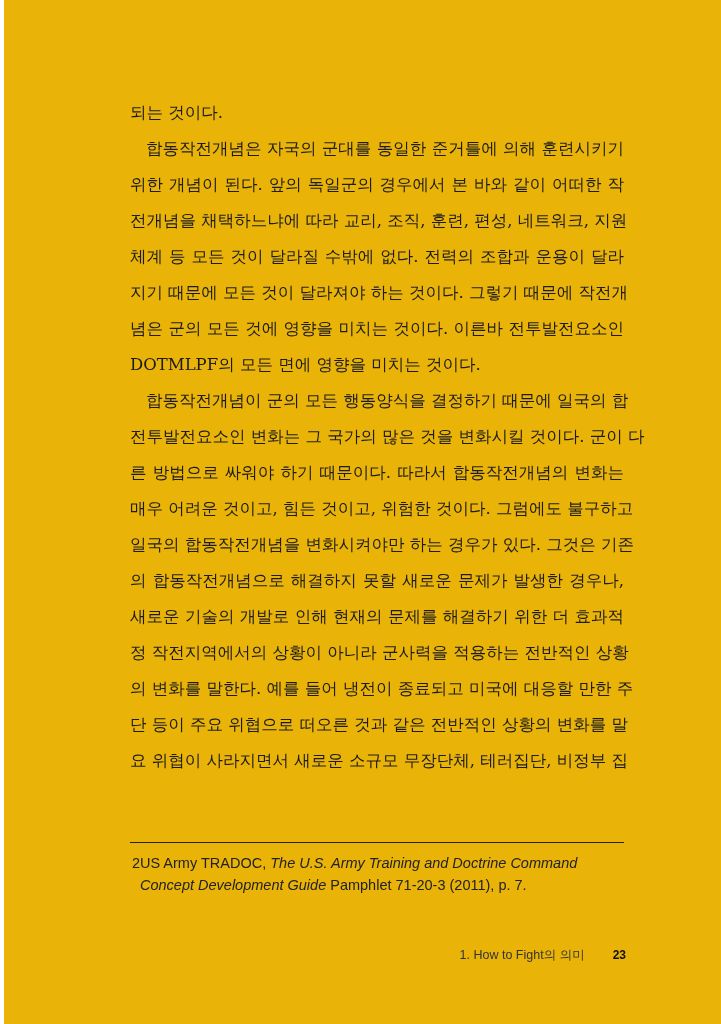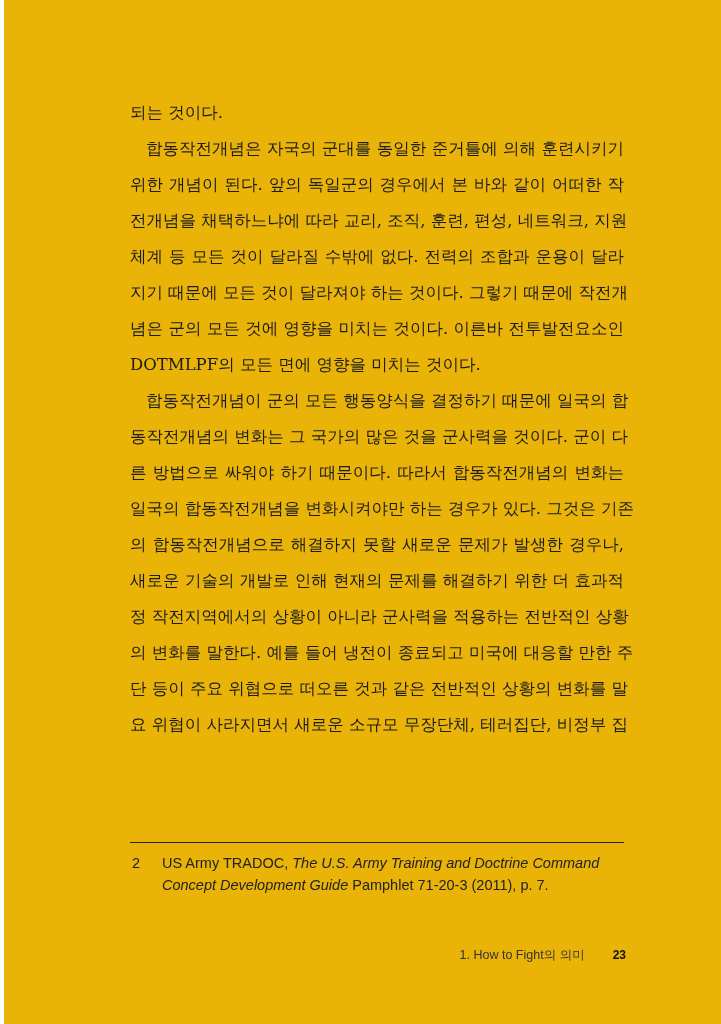--- a/index.html
+++ b/index.html
@@ -66,21 +66,21 @@
       font-size: 14.5px;
       line-height: 22px;
       color: #222;
     }
     .fn-num {
       position: absolute;
       left: 2px;
       top: 0;
     }
     .fn-text {
-      margin-left: 32px;
+      margin-left: 10px;
     }
     .fn-text i { font-style: italic; }
     .running-foot {
       position: absolute;
       right: 99px;
       top: 947px;
       font-family: "Liberation Sans", "DejaVu Sans", sans-serif;
       color: #333;
       display: flex;
       align-items: baseline;
@@ -103,22 +103,23 @@
   <div class="body-text">
     <span class="line last">되는 것이다.</span>
     <span class="line indent">합동작전개념은 자국의 군대를 동일한 준거틀에 의해 훈련시키기</span>
     <span class="line">위한 개념이 된다. 앞의 독일군의 경우에서 본 바와 같이 어떠한 작</span>
     <span class="line">전개념을 채택하느냐에 따라 교리, 조직, 훈련, 편성, 네트워크, 지원</span>
     <span class="line">체계 등 모든 것이 달라질 수밖에 없다. 전력의 조합과 운용이 달라</span>
     <span class="line">지기 때문에 모든 것이 달라져야 하는 것이다. 그렇기 때문에 작전개</span>
     <span class="line">념은 군의 모든 것에 영향을 미치는 것이다. 이른바 전투발전요소인</span>
     <span class="line last">DOTMLPF의 모든 면에 영향을 미치는 것이다.</span>
     <span class="line indent">합동작전개념이 군의 모든 행동양식을 결정하기 때문에 일국의 합</span>
-    <span class="line">동작전개념의 변화는 그 국가의 많은 것을 군사력을 것이다. 군이 다</span>
+    <span class="line">전투발전요소인 변화는 그 국가의 많은 것을 변화시킬 것이다. 군이 다</span>
     <span class="line">른 방법으로 싸워야 하기 때문이다. 따라서 합동작전개념의 변화는</span>
+    <span class="line">매우 어려운 것이고, 힘든 것이고, 위험한 것이다. 그럼에도 불구하고</span>
     <span class="line">일국의 합동작전개념을 변화시켜야만 하는 경우가 있다. 그것은 기존</span>
     <span class="line">의 합동작전개념으로 해결하지 못할 새로운 문제가 발생한 경우나,</span>
     <span class="line">새로운 기술의 개발로 인해 현재의 문제를 해결하기 위한 더 효과적</span>
     <span class="line">정 작전지역에서의 상황이 아니라 군사력을 적용하는 전반적인 상황</span>
     <span class="line">의 변화를 말한다. 예를 들어 냉전이 종료되고 미국에 대응할 만한 주</span>
     <span class="line">단 등이 주요 위협으로 떠오른 것과 같은 전반적인 상황의 변화를 말</span>
     <span class="line">요 위협이 사라지면서 새로운 소규모 무장단체, 테러집단, 비정부 집</span>
   </div>
 
   <div class="fn-rule"></div>

